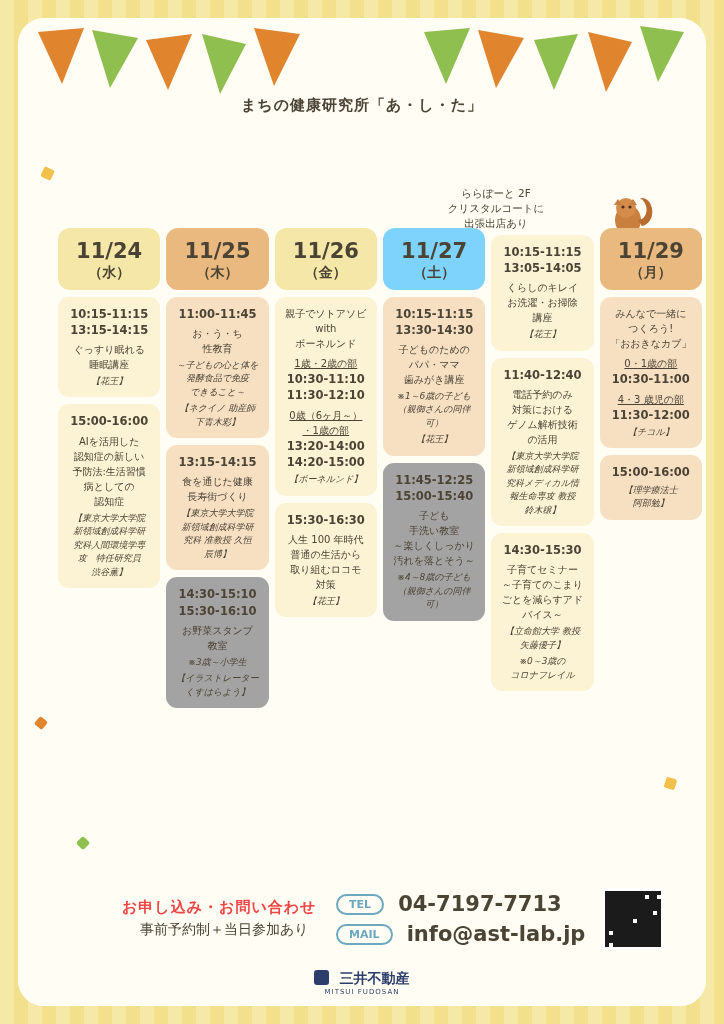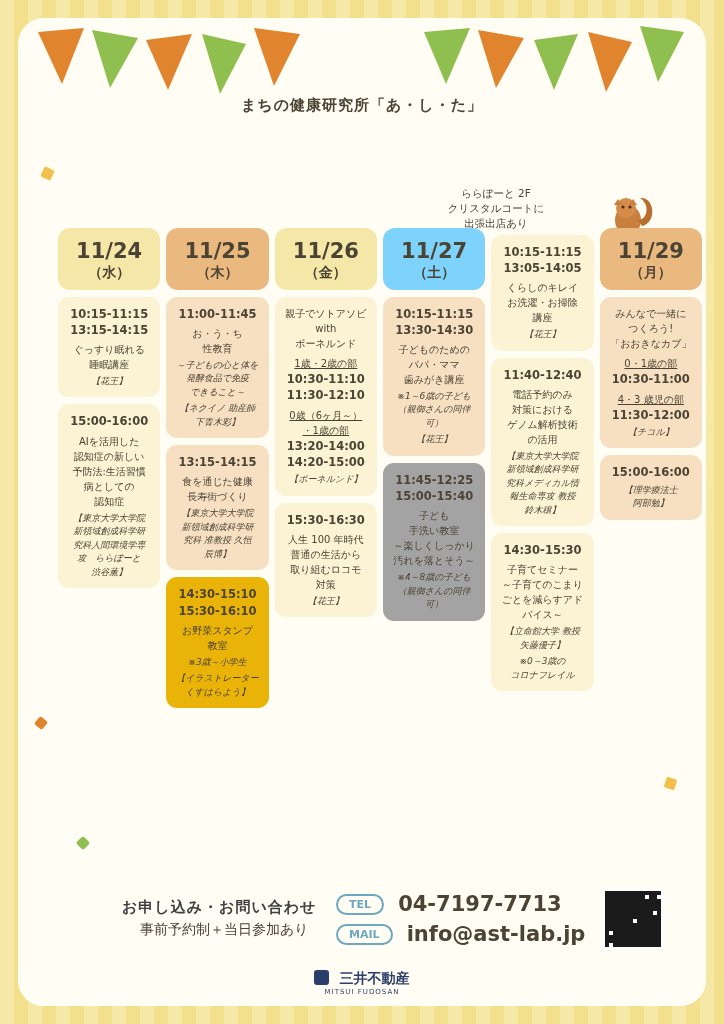--- a/index.html
+++ b/index.html
@@ -84,21 +84,21 @@
   
   .footer {
     position:absolute; left:18px; bottom:18px;
     width:688px; height:128px;
     background:#fffdf4;
     border-radius:0 0 26px 26px;
   }
   .footer-inner { position:relative; width:100%; height:100%; }
   .ft-title {
     position:absolute; left:104px; top:20px;
-    font-size:15px; font-weight:bold; color:#404040;
+    font-size:15px; font-weight:bold; color:#ef4444;
     letter-spacing:1px;
   }
   .ft-sub {
     position:absolute; left:122px; top:43px;
     font-size:14px; color:#4b4334;
   }
   .pillrow { position:absolute; left:318px; top:14px; }
   .pill {
     display:inline-block;
     border:2px solid #6ca8bf; color:#6ca8bf;
@@ -210,21 +210,21 @@
             <div>AIを活用した</div>
             <div>認知症の新しい</div>
             <div>予防法:生活習慣</div>
             <div>病としての</div>
             <div>認知症</div>
           </div>
           <div class="n small">
             <div>【東京大学大学院</div>
             <div>新領域創成科学研</div>
             <div>究科人間環境学専</div>
-            <div>攻　ららぽーと</div>
+            <div>攻　特任研究員</div>
             <div>渋谷薫】</div>
           </div>
         </div>
       </div>
       <div class="col">
         <div class="daybox" style="background: rgb(234, 185, 128);">
           <div class="d">11/25</div>
           <div class="w">（木）</div>
         </div>
         <div class="card" style="background: rgb(247, 224, 194);">
@@ -249,21 +249,21 @@
             <div>食を通じた健康</div>
             <div>長寿街づくり</div>
           </div>
           <div class="n small">
             <div>【東京大学大学院</div>
             <div>新領域創成科学研</div>
             <div>究科 准教授 久恒</div>
             <div>辰博】</div>
           </div>
         </div>
-        <div class="card" style="background: #eab308;">
+        <div class="card" style="background: #a3a3a3;">
           <div class="t">14:30-15:10</div>
           <div class="t">15:30-16:10</div>
           <div style="margin-top: 4px;">
             <div>お野菜スタンプ</div>
             <div>教室</div>
           </div>
           <div class="n small">
             <div>※3歳～小学生</div>
           </div>
           <div class="n small">

